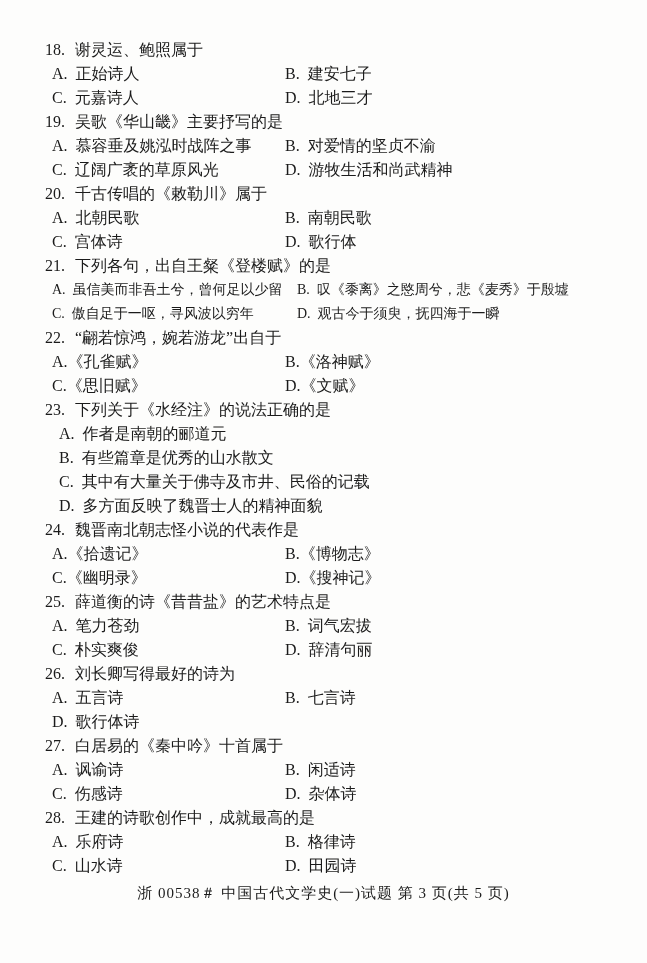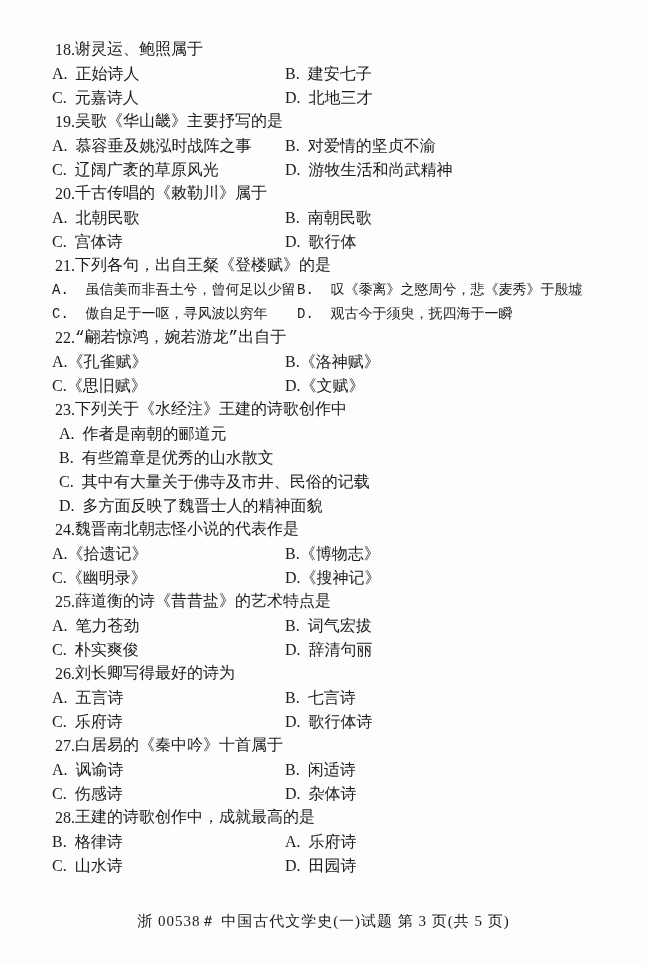--- a/index.html
+++ b/index.html
@@ -23,41 +23,39 @@
   .question { margin: 0; }
   .stem-row {
     display: flex;
     line-height: 24px;
     white-space: pre;
   }
   .q-num {
     width: 30px;
     margin-left: 45px;
     flex: 0 0 auto;
-    text-align: right;
-  }
-  .q-stem { flex: 1 1 auto; font-family: Liberation Mono, monospace; }
+  }
+  .q-stem { flex: 1 1 auto; }
   .opts-2col {
     margin-left: 52px;
     display: grid;
     grid-template-columns: 233px 1fr;
   }
   .opts-2col.wide {
     grid-template-columns: 245px 1fr;
     font-size: 14px;
-    font-family: Liberation Mono, monospace;
   }
   .opts-1col { margin-left: 59px; }
   .opt {
     line-height: 24px;
     white-space: pre;
   }
   .footer {
     text-align: center;
-    margin-top: 32px;
+    margin-top: 4px;
     font-size: 15px;
     line-height: 22px;
     letter-spacing: 1px;
   }
 </style>
 </head>
 <body>
 
 <div class="page">
 
@@ -122,21 +120,21 @@
       <span class="opt">A.《孔雀赋》</span>
       <span class="opt">B.《洛神赋》</span>
       <span class="opt">C.《思旧赋》</span>
       <span class="opt">D.《文赋》</span>
     </div>
   </div>
 
   <div class="question">
     <div class="stem-row">
       <span class="q-num">23.</span>
-      <span class="q-stem">下列关于《水经注》王建的诗歌创作中</span>
+      <span class="q-stem">下列关于《水经注》的说法正确的是</span>
     </div>
     <div class="opts-1col">
       <div class="opt">A.  作者是南朝的郦道元</div>
       <div class="opt">B.  有些篇章是优秀的山水散文</div>
       <div class="opt">C.  其中有大量关于佛寺及市井、民俗的记载</div>
       <div class="opt">D.  多方面反映了魏晋士人的精神面貌</div>
     </div>
   </div>
 
   <div class="question">
@@ -166,21 +164,20 @@
   </div>
 
   <div class="question">
     <div class="stem-row">
       <span class="q-num">26.</span>
       <span class="q-stem">刘长卿写得最好的诗为</span>
     </div>
     <div class="opts-2col">
       <span class="opt">A.  五言诗</span>
       <span class="opt">B.  七言诗</span>
-      <span class="opt">C.  乐府诗</span>
       <span class="opt">D.  歌行体诗</span>
     </div>
   </div>
 
   <div class="question">
     <div class="stem-row">
       <span class="q-num">27.</span>
       <span class="q-stem">白居易的《秦中吟》十首属于</span>
     </div>
     <div class="opts-2col">
@@ -190,22 +187,22 @@
       <span class="opt">D.  杂体诗</span>
     </div>
   </div>
 
   <div class="question">
     <div class="stem-row">
       <span class="q-num">28.</span>
       <span class="q-stem">王建的诗歌创作中，成就最高的是</span>
     </div>
     <div class="opts-2col">
+      <span class="opt">A.  乐府诗</span>
       <span class="opt">B.  格律诗</span>
-      <span class="opt">A.  乐府诗</span>
       <span class="opt">C.  山水诗</span>
       <span class="opt">D.  田园诗</span>
     </div>
   </div>
 
   <div class="footer">浙 00538＃ 中国古代文学史(一)试题 第 3 页(共 5 页)</div>
 
 </div>
 
 </body></html>

